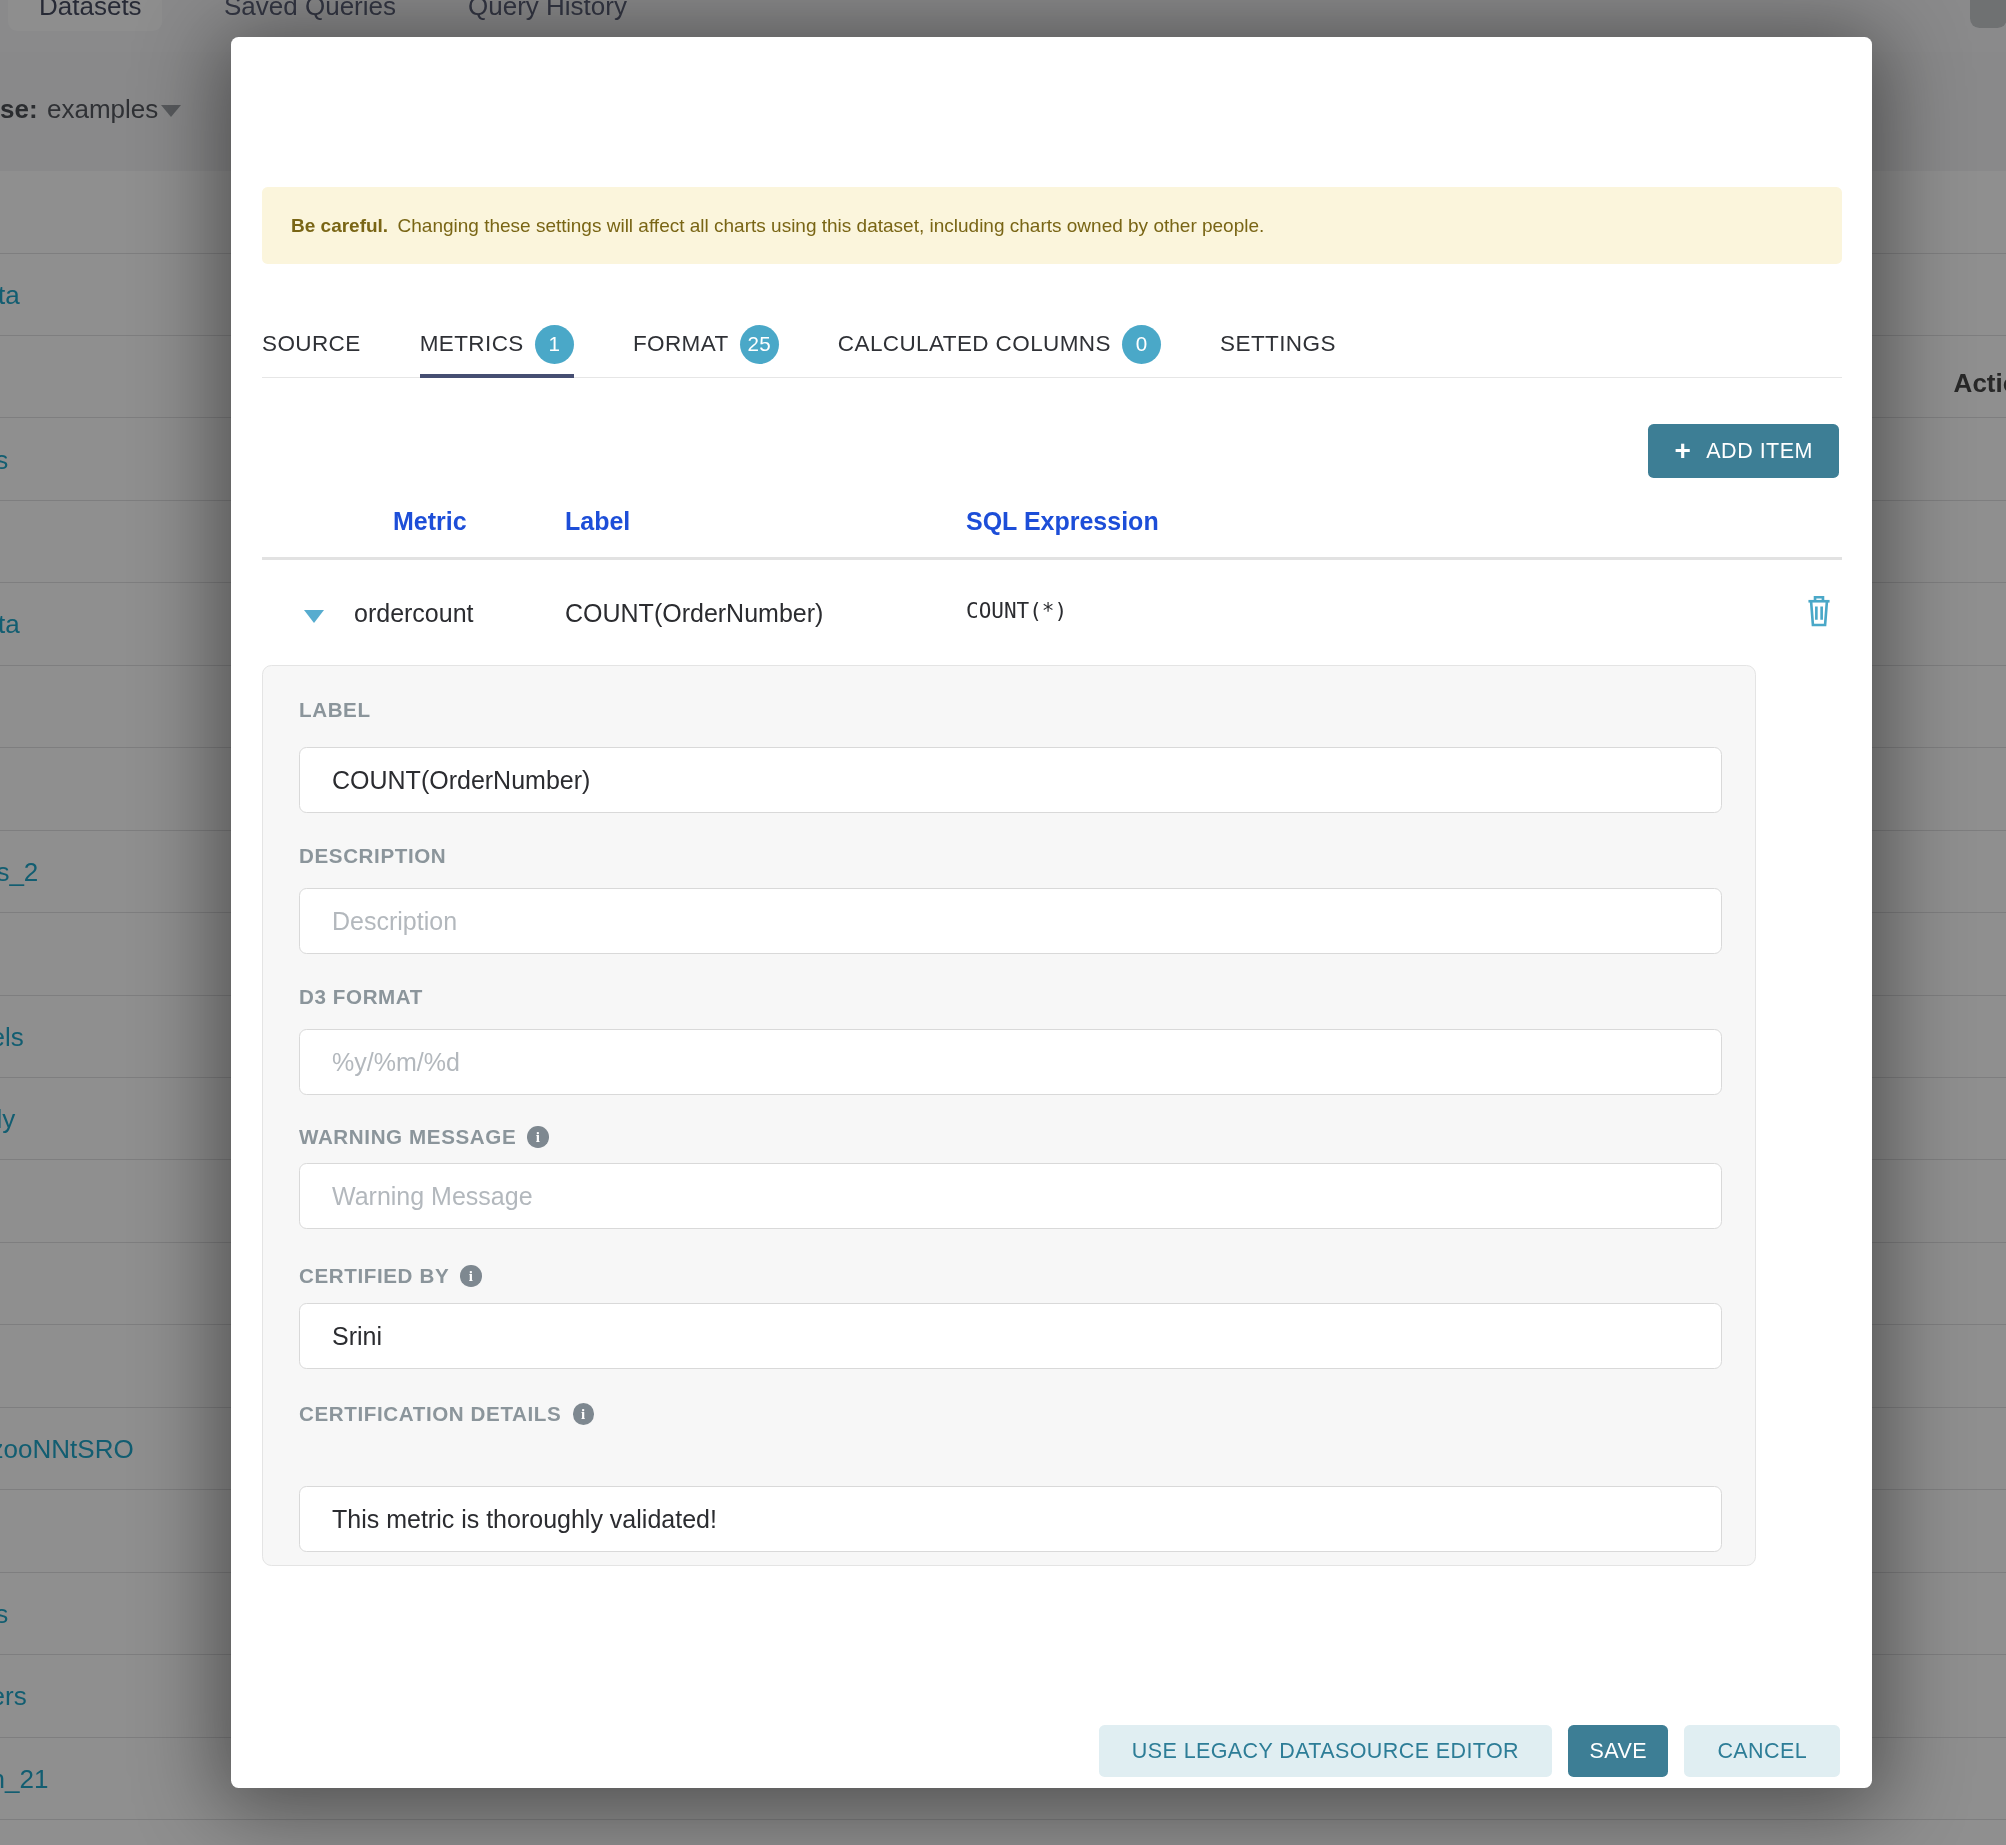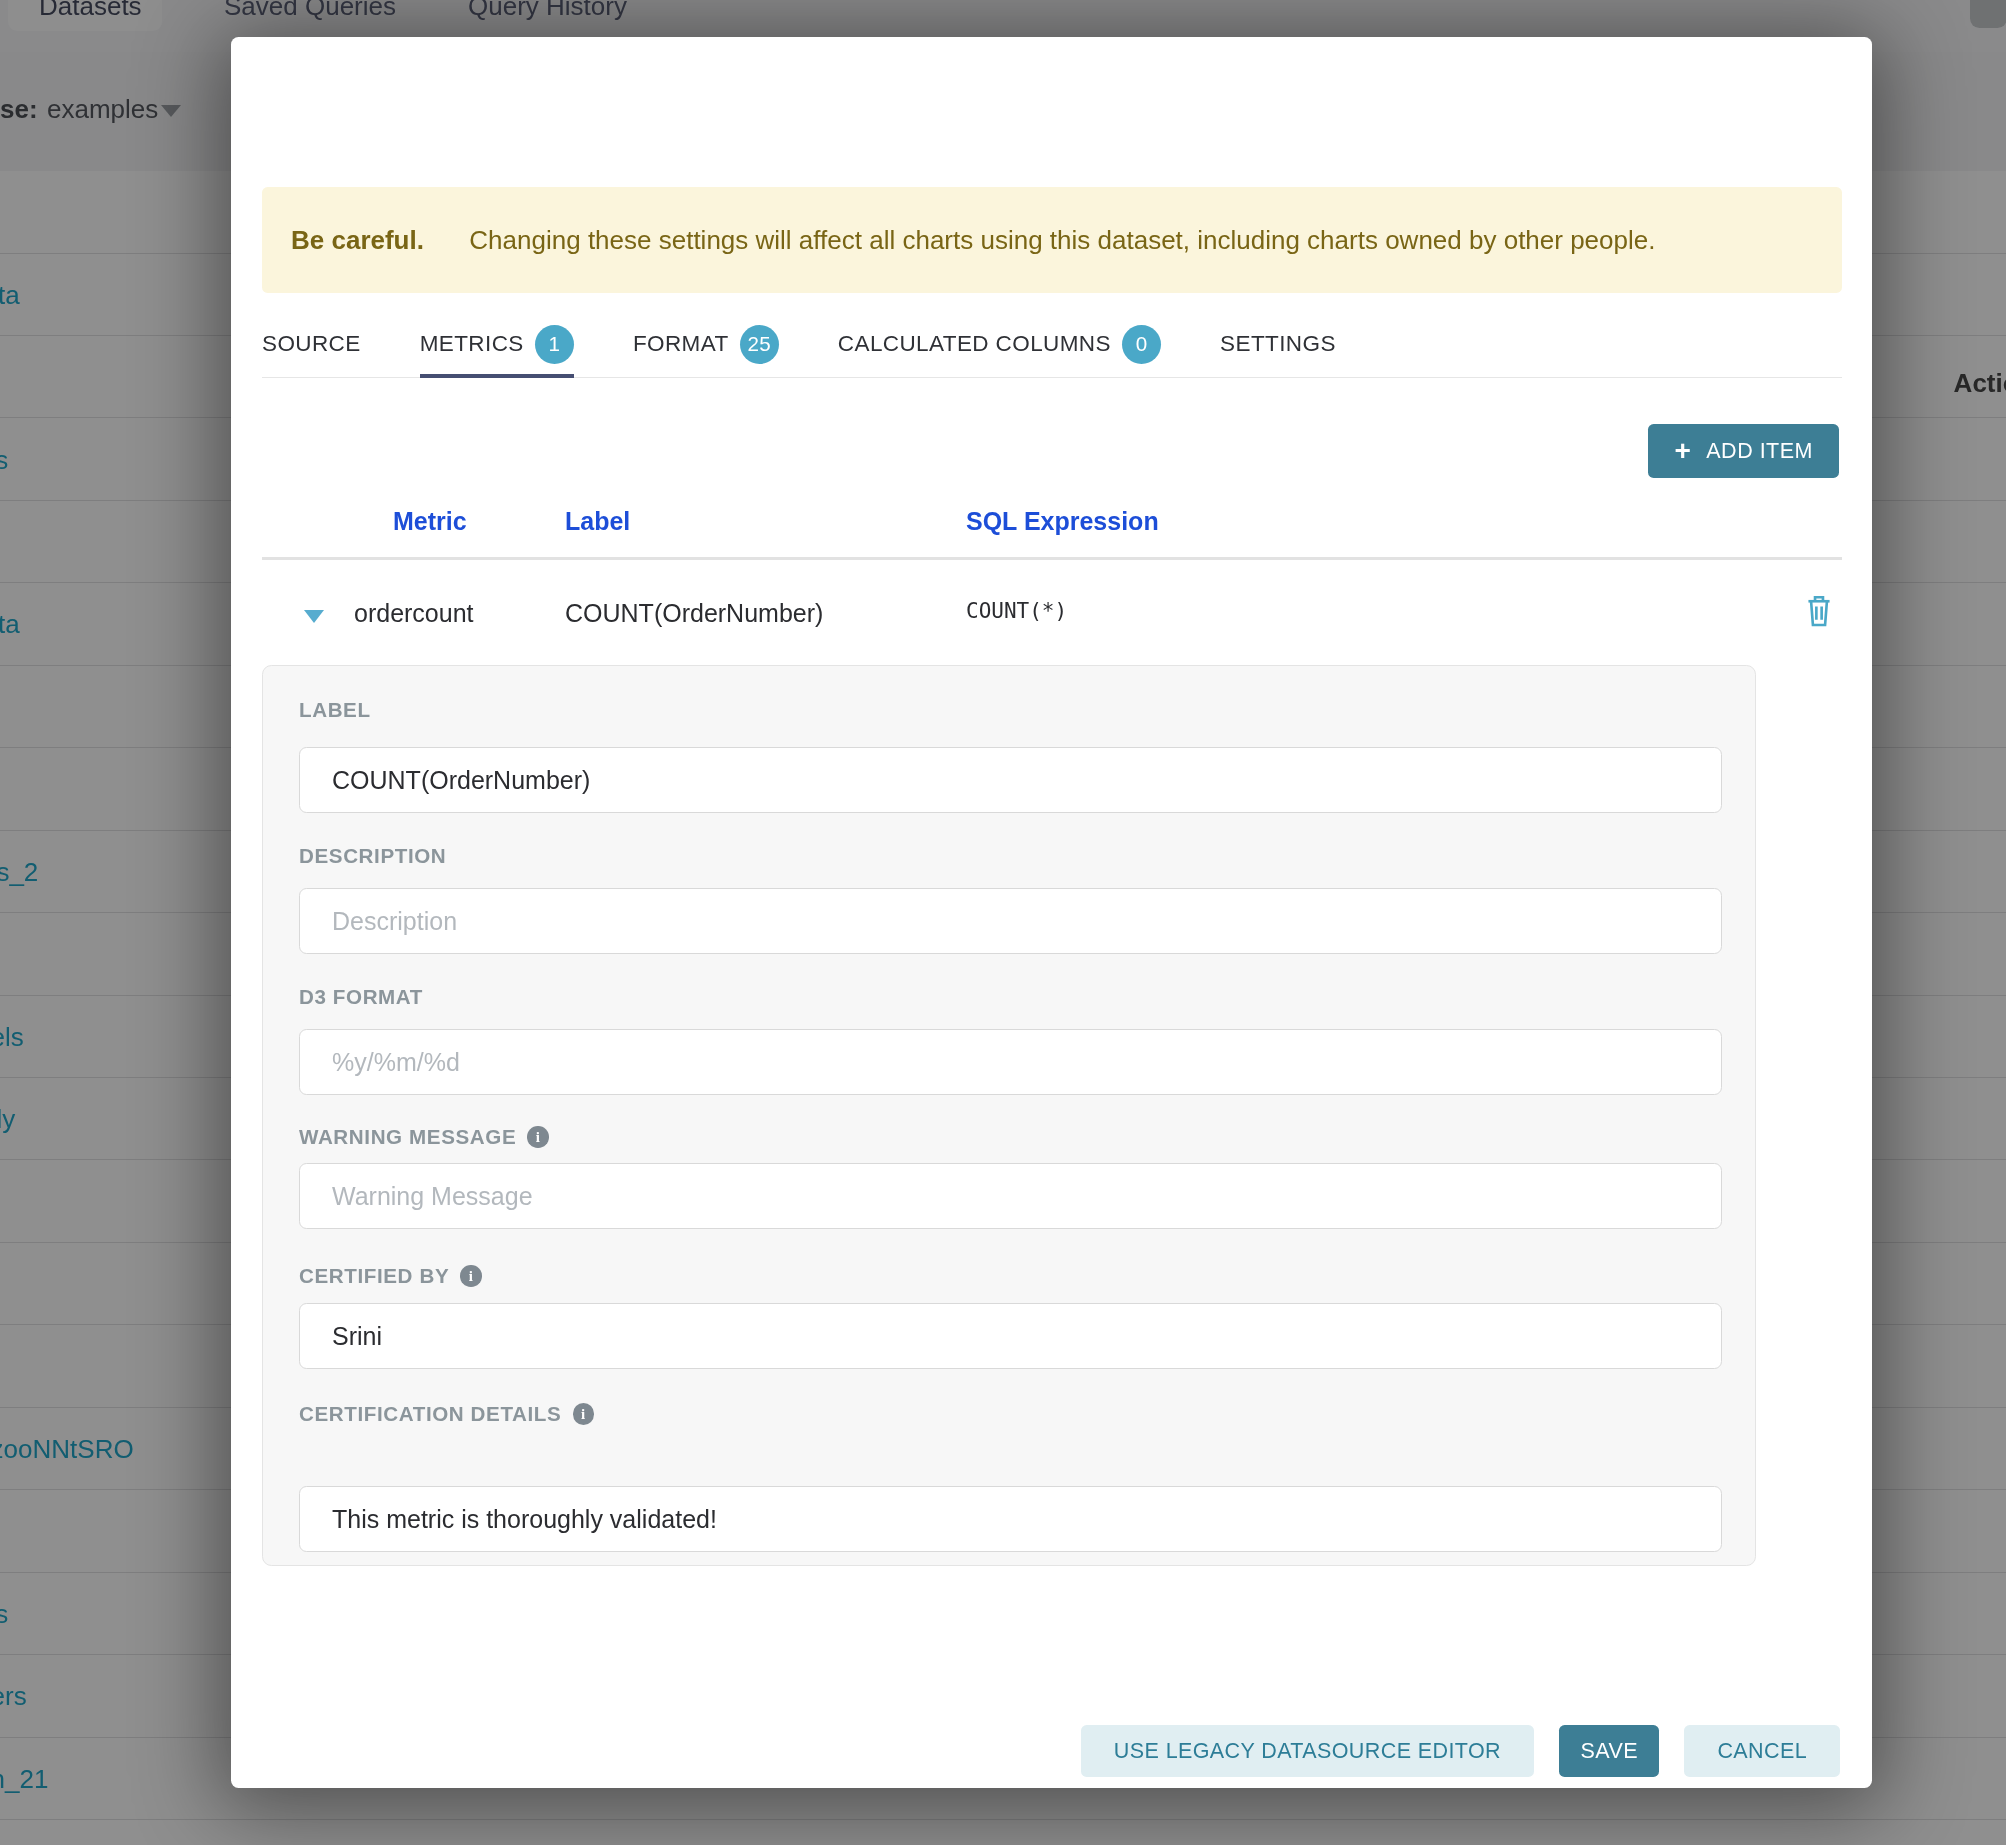--- a/index.html
+++ b/index.html
@@ -37,23 +37,23 @@
            box-shadow:0 9.4px 84px 11.2px rgba(0,0,0,0.45); }
   #modal-header { position:absolute; left:0; top:0; width:100%; height:100px;
                   background:#f6f6f6; border-bottom:0.9px solid #e9e9e9;
                   border-radius:7.5px 7.5px 0 0; display:flex; align-items:center; }
   #modal-title { padding-left:32px; font-size:28px; color:#222326; }
   #modal-title b { font-weight:bold; }
   #modal-close { position:absolute; right:28px; top:26px; width:49px; height:49px;
                  display:flex; align-items:center; justify-content:center;
                  font-size:36px; color:#9aa2ac; cursor:pointer; }
 
-  #warning-banner { position:absolute; left:31px; top:150px; width:1580px; height:106px;
+  #warning-banner { position:absolute; left:31px; top:150px; width:1580px; height:77px;
                     background:#FBF5DC; border-radius:5.6px; display:flex; align-items:center;
-                    padding:0 29px; font-size:26px; color:#796515;gap:36px; }
+                    padding:0 29px; font-size:19px; color:#796515; }
   #warning-banner b { font-weight:bold; margin-right:9.4px; }
 
   #tabs-row { position:absolute; left:31px; top:274px; width:1580px; height:67px;
               display:flex; align-items:center; border-bottom:0.9px solid #e6e6e6; }
   .tab { position:relative; height:67px; display:flex; align-items:center; margin-right:59px;
          font-size:22.5px; letter-spacing:0.4px; color:#2f3136; cursor:pointer; white-space:nowrap; }
   .tab-badge { display:inline-flex; align-items:center; justify-content:center;
                width:39px; height:39px; margin-left:11.2px; border-radius:50%;
                background:#4AA8C8; color:#ffffff; font-size:20.6px; }
   .tab.active::after { content:""; position:absolute; left:0; right:0; bottom:-0.9px;
@@ -84,21 +84,21 @@
                background:#7e8890; color:#ffffff; font-size:15px;
                font-family:"Liberation Serif", serif; font-weight:bold; cursor:pointer; }
   .fld-input { position:absolute; left:36px; width:1423px; height:66px;
                background:#ffffff; border:0.9px solid #d9d9d9; border-radius:7.5px;
                padding:0 32px; font-size:25px; color:#2b2c30;
                font-family:"Liberation Sans", sans-serif; }
   .fld-input::placeholder { color:#b3b8bd; opacity:1; }
 
   #modal-footer { position:absolute; left:0; top:1688px; width:100%; height:52px;
                   display:flex; justify-content:flex-end; align-items:center;
-                  padding-right:32px; gap:25px; }
+                  padding-right:32px; gap:16px; }
   .btn { height:52px; border:none; border-radius:5.6px; display:flex; align-items:center;
          font-family:"Liberation Sans", sans-serif; font-size:21.5px; letter-spacing:0.4px;
          cursor:pointer; white-space:nowrap; }
   .btn-light { background:#e0eef2; color:#2d7d97; padding:0 33px; }
   .btn-primary { background:#3D7E95; color:#ffffff; padding:0 21.5px; }
 </style>
 </head>
 <body>
 
 <div id="bg-page">

